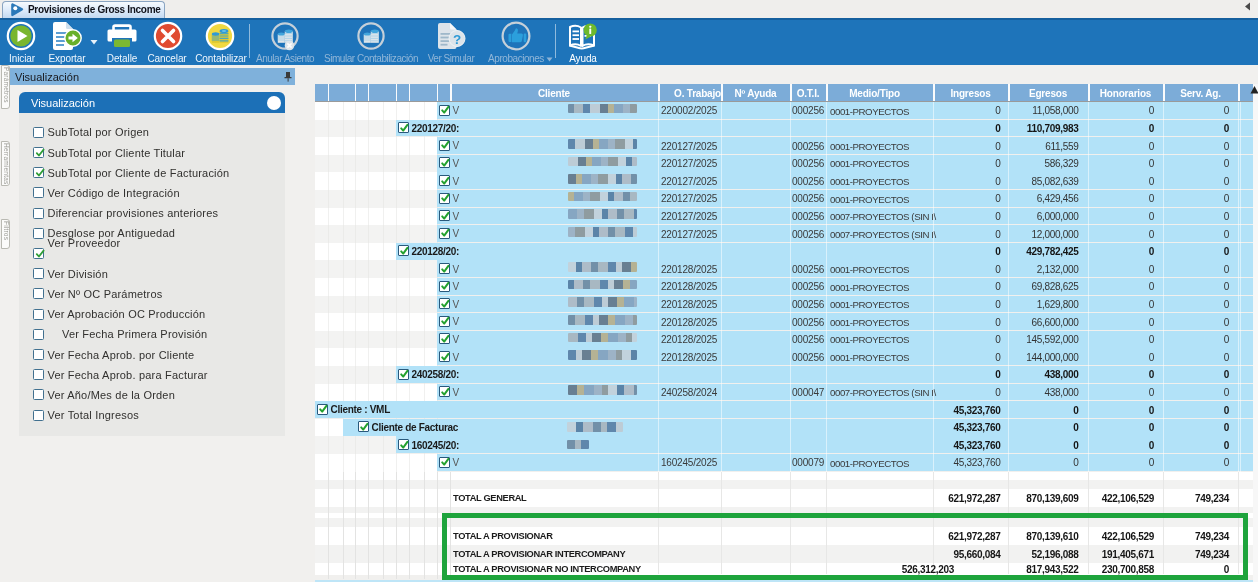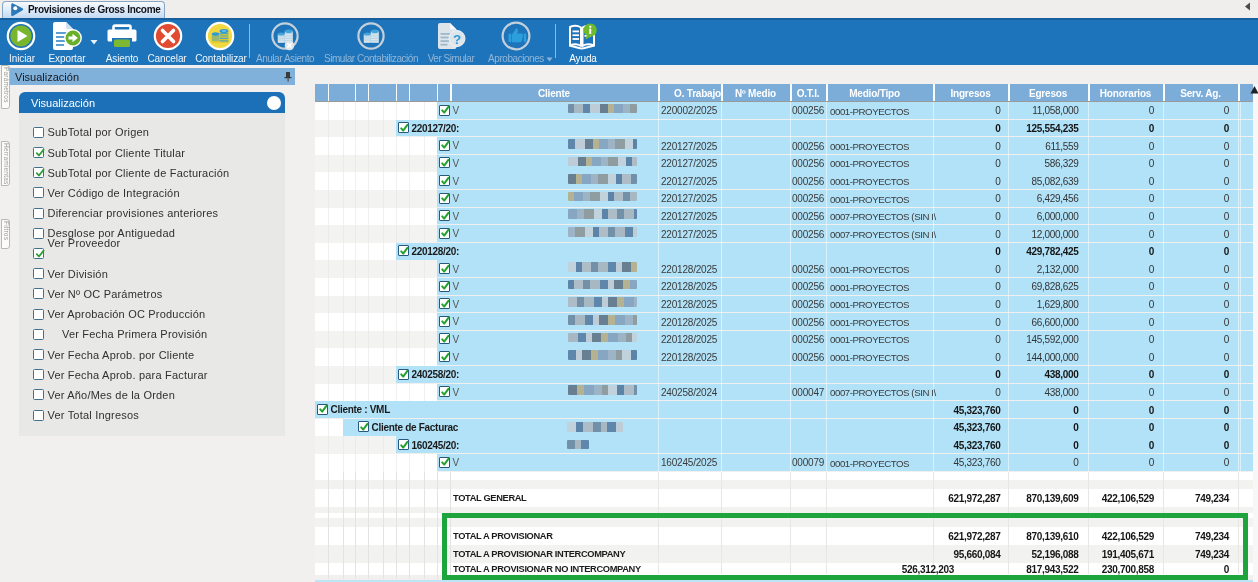--- a/index.html
+++ b/index.html
@@ -46,21 +46,21 @@
   </svg>
 <div class="tlbl" style="left:42px;top:52.5px;width:50px">Exportar</div>
 <svg class="a" style="left:90px;top:39px" width="8" height="6">
     <path d="M0.5 1 L7.5 1 L4 5.5 Z" fill="#e8f2fa"></path>
   </svg>
 <svg class="a" style="left:106px;top:23px" width="32" height="25">
     <path d="M7.5 7 L7.5 4 Q7.5 2.6 9 2.6 L23 2.6 Q24.5 2.6 24.5 4 L24.5 7" fill="none" stroke="#fff" stroke-width="2.6"></path>
     <path d="M1.5 8 Q1.5 6.5 3 6.5 L29 6.5 Q30.5 6.5 30.5 8 L30.5 17 Q30.5 18.5 29 18.5 L26 18.5 L26 15 L6 15 L6 18.5 L3 18.5 Q1.5 18.5 1.5 17 Z" fill="#fff"></path>
     <rect x="8" y="16.5" width="16" height="7.5" rx="1.5" fill="#7cb832"></rect>
   </svg>
-<div class="tlbl" style="left:97px;top:52.5px;width:50px">Asiento</div>
+<div class="tlbl" style="left:97px;top:52.5px;width:50px">Detalle</div>
 <svg class="a" style="left:153px;top:21px" width="30" height="30">
     <circle cx="15" cy="15" r="13.2" fill="#e04b31" stroke="#ffffff" stroke-width="2.2"></circle>
     <path d="M9.5 9.5 L20.5 20.5 M20.5 9.5 L9.5 20.5" stroke="#fff" stroke-width="3.6" stroke-linecap="round"></path>
   </svg>
 <div class="tlbl" style="left:142px;top:52.5px;width:50px">Cancelar</div>
 <svg class="a" style="left:205px;top:21px" width="30" height="30">
     <circle cx="15" cy="15" r="13.2" fill="#f0d841" stroke="#ffffff" stroke-width="2.2"></circle>
     <g>
       <rect x="6.8" y="13" width="7.6" height="8.8" fill="#ddc832"></rect>
       <path d="M6.8 15 h7.6 M6.8 17 h7.6 M6.8 19 h7.6" stroke="#4fa8b8" stroke-width="1.2"></path>
@@ -210,21 +210,21 @@
 <div class="a" style="left:790px;top:84px;width:1.5px;height:18px;background:#fafbfc"></div>
 <div class="a" style="left:826px;top:84px;width:1.5px;height:18px;background:#fafbfc"></div>
 <div class="a" style="left:933px;top:84px;width:1.5px;height:18px;background:#fafbfc"></div>
 <div class="a" style="left:1008px;top:84px;width:1.5px;height:18px;background:#fafbfc"></div>
 <div class="a" style="left:1088px;top:84px;width:1.5px;height:18px;background:#fafbfc"></div>
 <div class="a" style="left:1163px;top:84px;width:1.5px;height:18px;background:#fafbfc"></div>
 <div class="a" style="left:1238px;top:84px;width:1.5px;height:18px;background:#fafbfc"></div>
 <div class="a" style="left:315px;top:101px;width:938px;height:1px;background:#9a9a9a"></div>
 <div class="hlbl" style="left:450px;top:88px;width:208px">Cliente</div>
 <div class="hlbl" style="left:658px;top:88px;width:79px">O. Trabajo</div>
-<div class="hlbl" style="left:721px;top:88px;width:69px">Nº Medio</div>
+<div class="hlbl" style="left:721px;top:88px;width:69px">Nº Ayuda</div>
 <div class="hlbl" style="left:790px;top:88px;width:36px">O.T.I.</div>
 <div class="hlbl" style="left:826px;top:88px;width:97px">Medio/Tipo</div>
 <div class="hlbl" style="left:933px;top:88px;width:75px">Ingresos</div>
 <div class="hlbl" style="left:1008px;top:88px;width:80px">Egresos</div>
 <div class="hlbl" style="left:1088px;top:88px;width:75px">Honorarios</div>
 <div class="hlbl" style="left:1163px;top:88px;width:75px">Serv. Ag.</div>
 <div class="a" style="left:315px;top:102.0px;width:122.0px;height:17.6px;background:#ffffff"></div>
 <div class="a" style="left:315px;top:119.6px;width:81.0px;height:17.6px;background:#f3f3f2"></div>
 <div class="a" style="left:315px;top:137.2px;width:122.0px;height:17.6px;background:#ffffff"></div>
 <div class="a" style="left:315px;top:154.8px;width:122.0px;height:17.6px;background:#f3f3f2"></div>
@@ -270,21 +270,21 @@
 <div class="num " style="left:1044px;top:105.4px;width:110px">0</div>
 <div class="num " style="left:1119px;top:105.4px;width:110px">0</div>
 <div class="a" style="left:396.0px;top:119.6px;width:857.0px;height:16.8px;background:#b2e2f8"></div>
 <div class="ck" style="left:397.5px;top:122.2px">
     <svg width="12" height="12" viewBox="0 0 12 12" style="position:absolute;left:-1px;top:-1.5px">
       <path d="M3.2 6.4 L5.2 8.6 L9.4 2.9" fill="none" stroke="#23a12e" stroke-width="2" stroke-linecap="round" stroke-linejoin="round"></path>
     </svg>
   </div>
 <div class="a" style="left:411.5px;top:122.8px;font-size:10px;font-weight:bold;color:#1a1a1a;letter-spacing:-0.3px;white-space:nowrap">220127/20:</div>
 <div class="num bnum" style="left:890.5px;top:123.0px;width:110px">0</div>
-<div class="num bnum" style="left:968.5px;top:123.0px;width:110px">125,554,235</div>
+<div class="num bnum" style="left:968.5px;top:123.0px;width:110px">110,709,983</div>
 <div class="num bnum" style="left:1044px;top:123.0px;width:110px">0</div>
 <div class="num bnum" style="left:1119px;top:123.0px;width:110px">0</div>
 <div class="a" style="left:437.0px;top:137.2px;width:816.0px;height:16.8px;background:#b2e2f8"></div>
 <div class="ck" style="left:438.5px;top:139.8px">
     <svg width="12" height="12" viewBox="0 0 12 12" style="position:absolute;left:-1px;top:-1.5px">
       <path d="M3.2 6.4 L5.2 8.6 L9.4 2.9" fill="none" stroke="#23a12e" stroke-width="2" stroke-linecap="round" stroke-linejoin="round"></path>
     </svg>
   </div>
 <div class="a" style="left:452.5px;top:140.4px;font-size:10px;color:#555">V</div>
 <div class="chip" style="left:568px;top:139.0px;width:69px;height:9.5px;background:linear-gradient(90deg,#5f87ac 0px 7px,#bdccd6 7px 17px,#687f92 17px 25px,#b5b294 25px 31px,#86a6c2 31px 40px,#9db3c6 40px 47px,#8f9cA0 47px 57px,#c2d2dc 57px 65px,#5b84a8 65px 69px)"></div>

